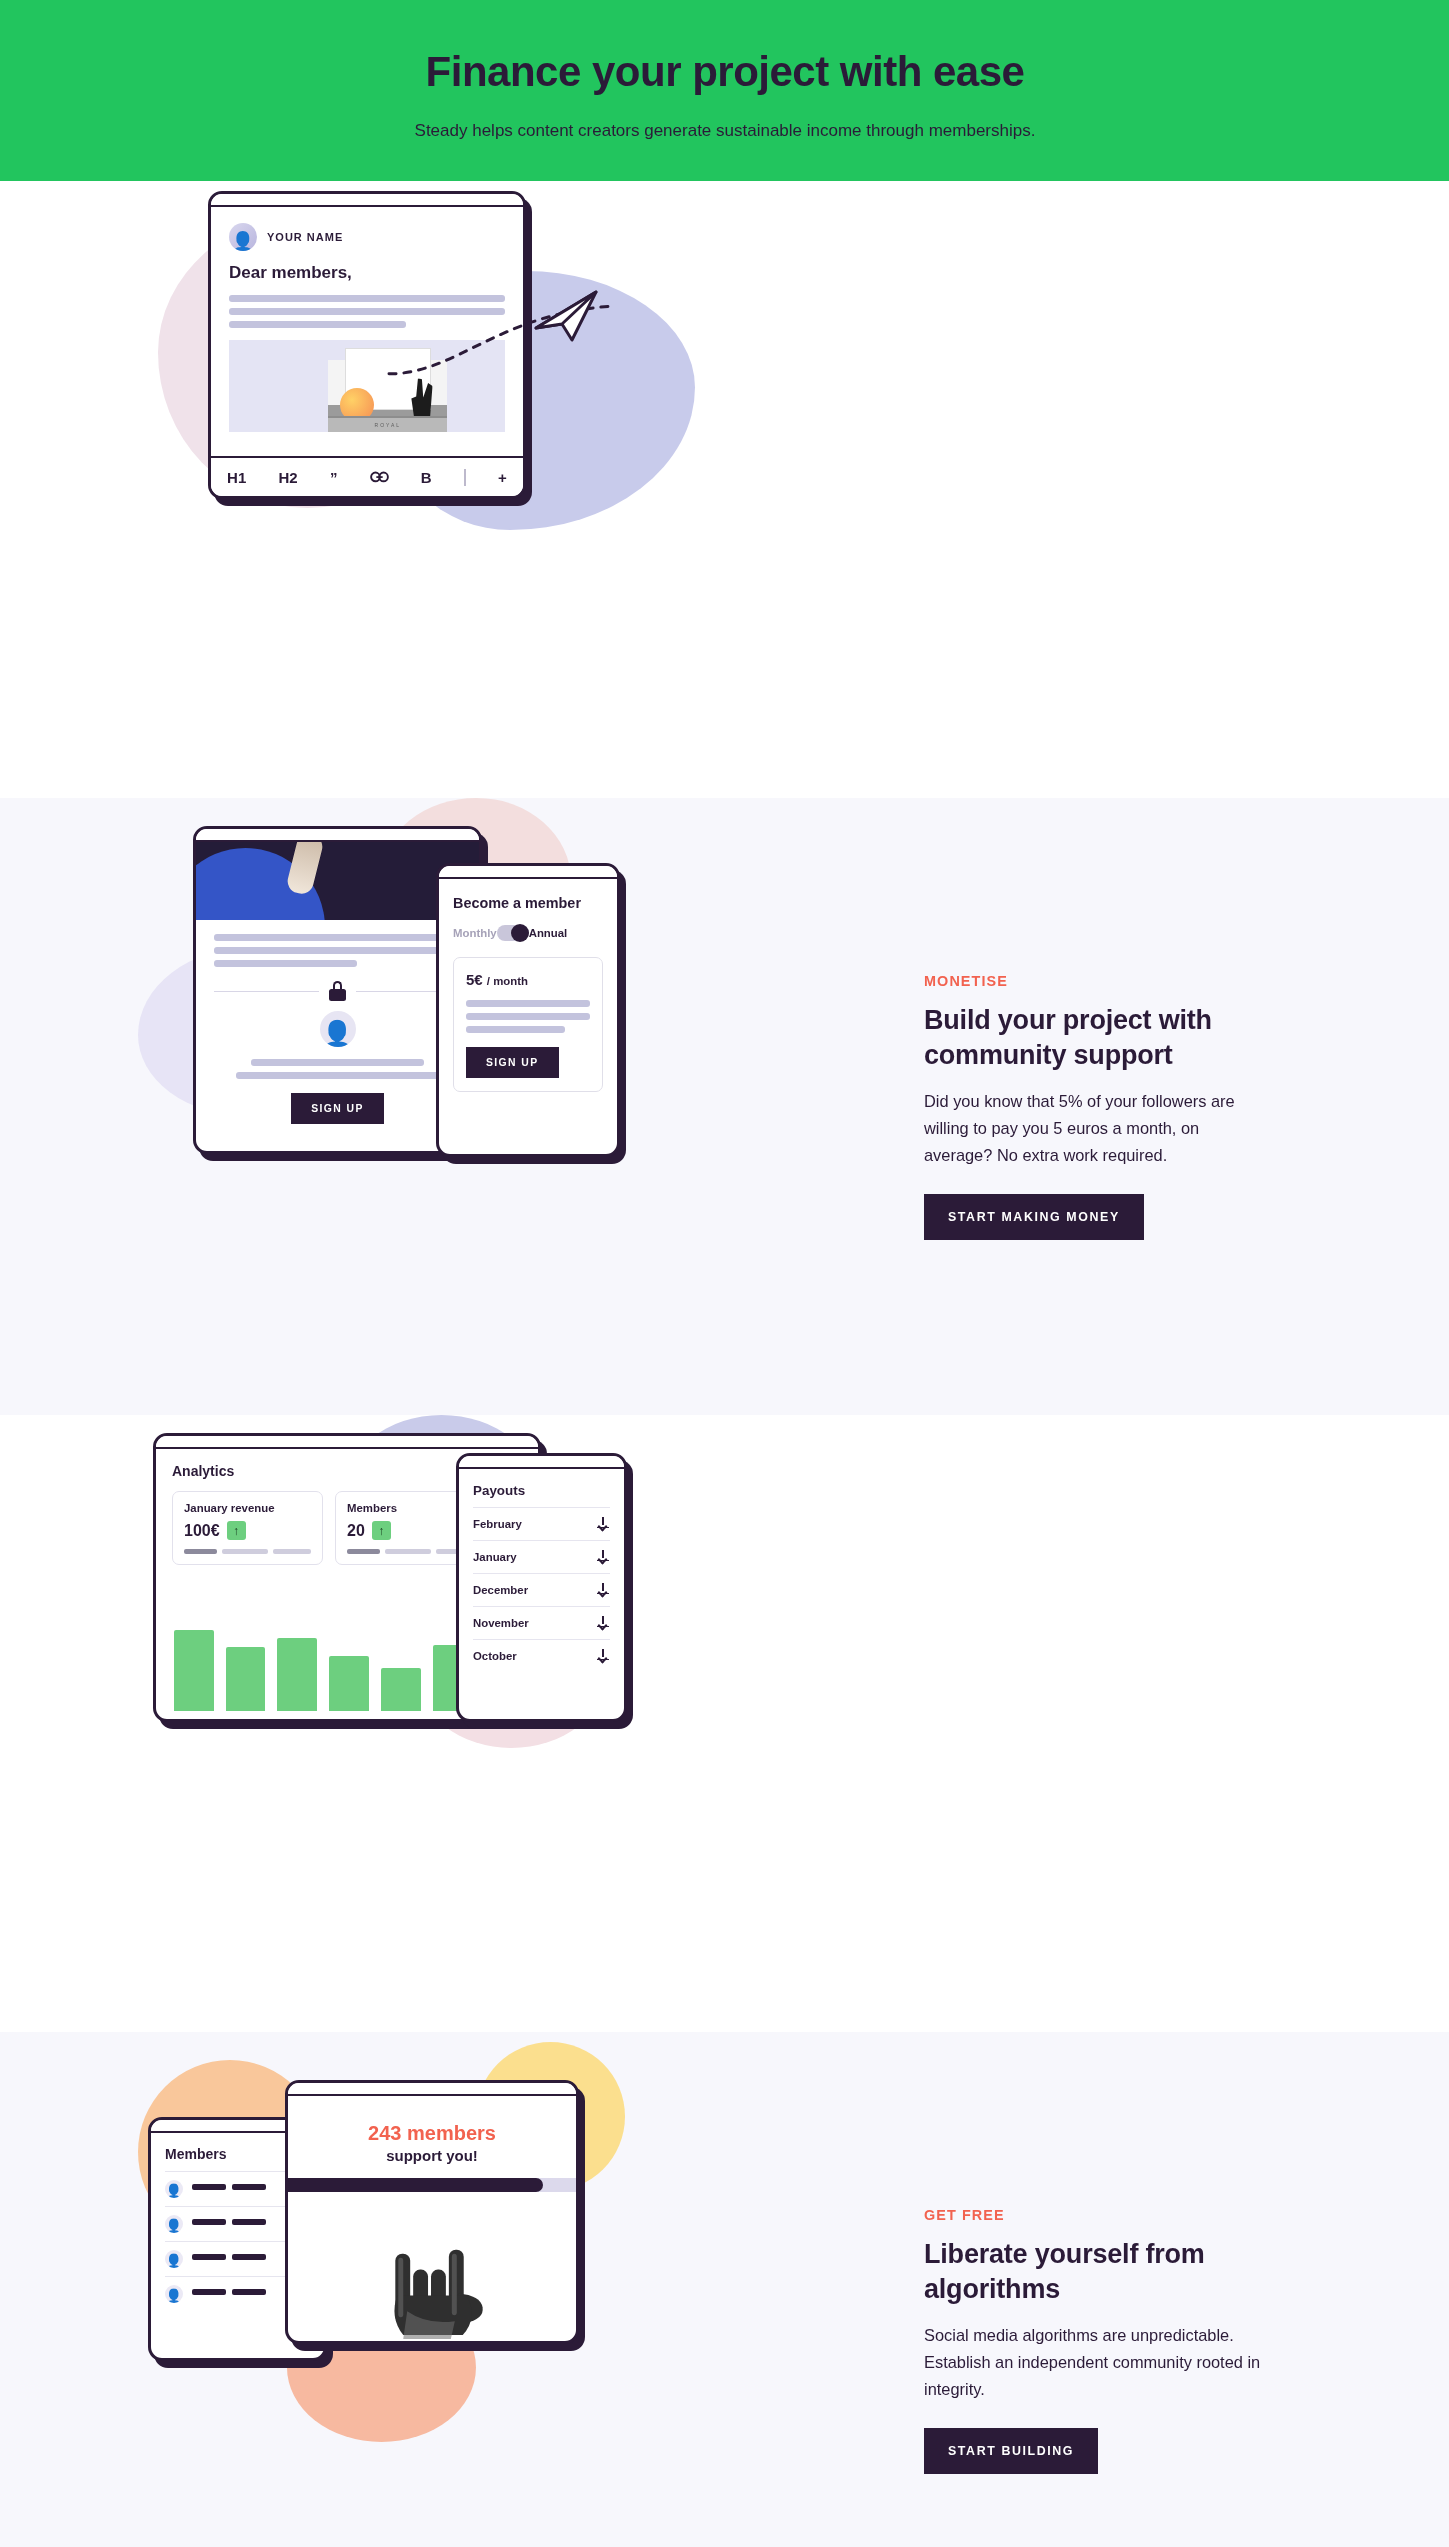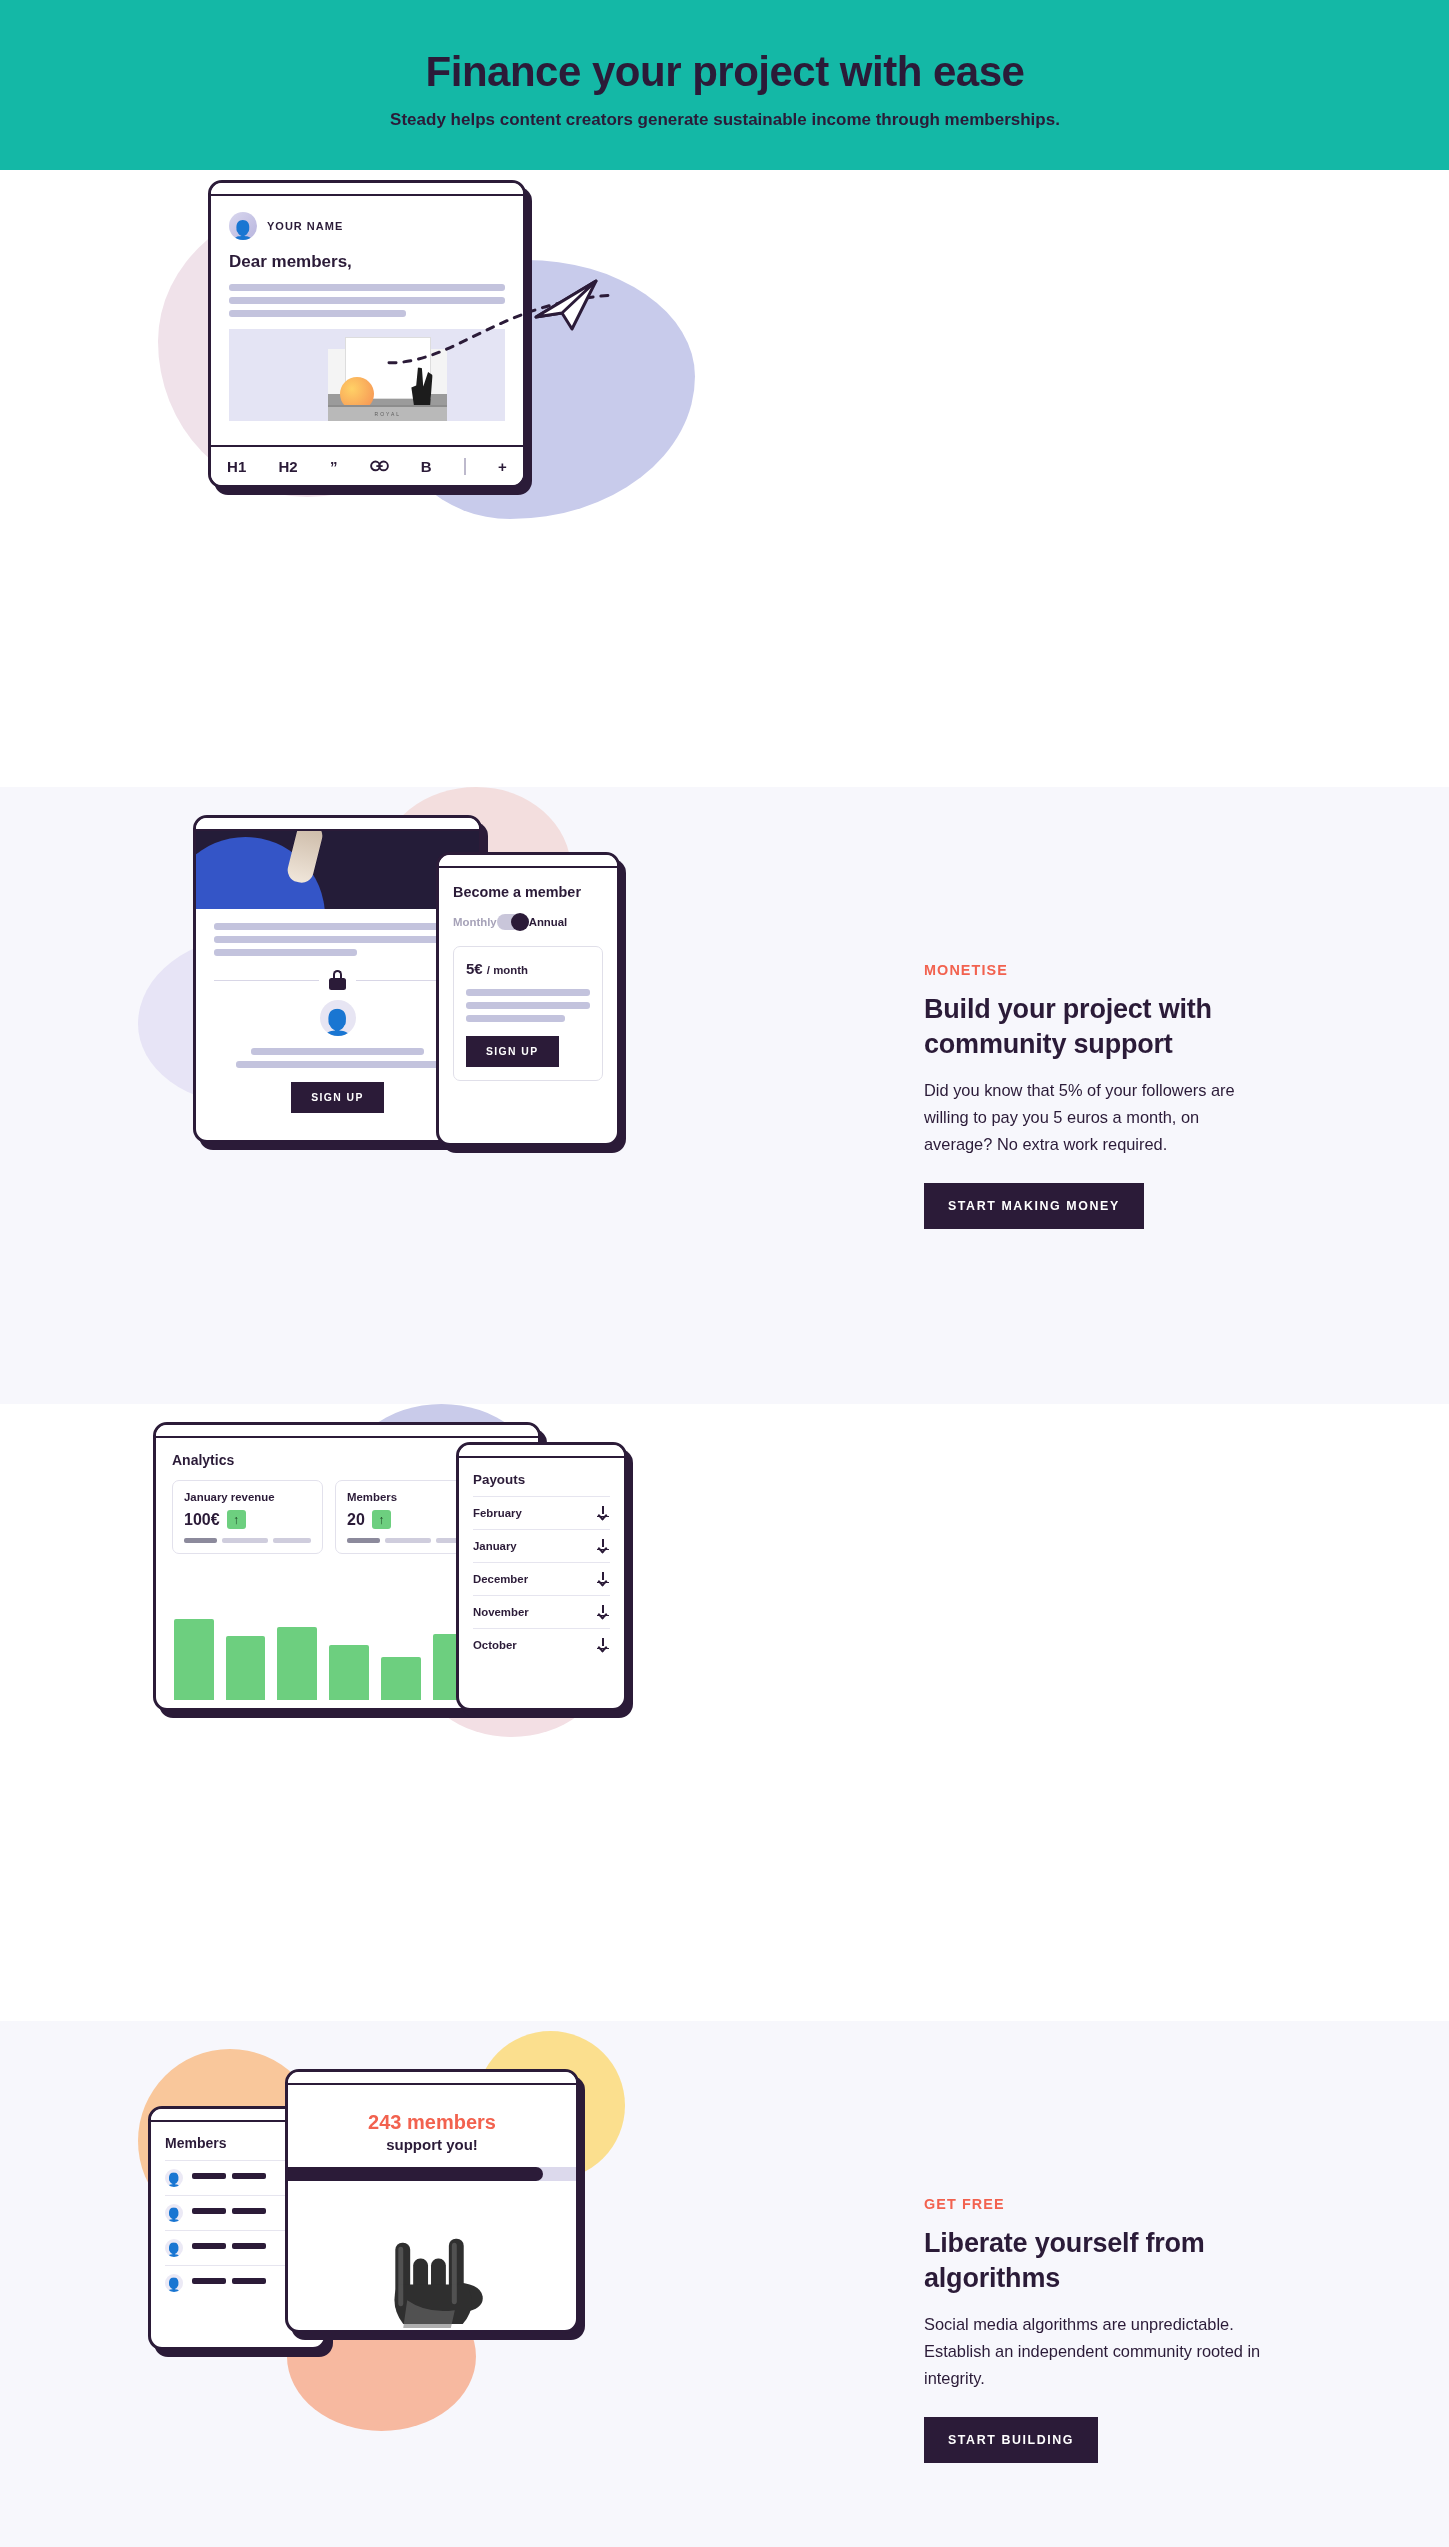--- a/index.html
+++ b/index.html
@@ -6,27 +6,27 @@
   html, body {
     width: 1450px;
     background: #ffffff;
     font-family: "Liberation Sans", sans-serif;
     color: #2b1b38;
     -webkit-font-smoothing: antialiased;
   }
   body { width: 1450px; height: 2547px; overflow: hidden; position: relative; }
 
   
-  .hero { padding: 48px 0 40px; text-align: center; background: #14b8a6; }
+  .hero { padding: 48px 0 40px; text-align: center; background: #22c55e; }
   .hero-title {
     font-size: 42px; font-weight: 700; letter-spacing: -0.5px;
     color: #2b1b38; line-height: 1.15;
   }
   .hero-sub {
-    margin-top: 14px; font-size: 17px; color: #2b1b38; font-weight: 700;
+    margin-top: 25px; font-size: 17px; color: #2b1b38; font-weight: 400;
   }
 
   
   .section { width: 1450px; position: relative; }
   .section.alt { background: #f7f7fc; }
   .section.plain { background: #ffffff; }
   .row {
     width: 1174px; margin: 0 auto; display: flex; align-items: center;
     position: relative; height: 100%;
   }

